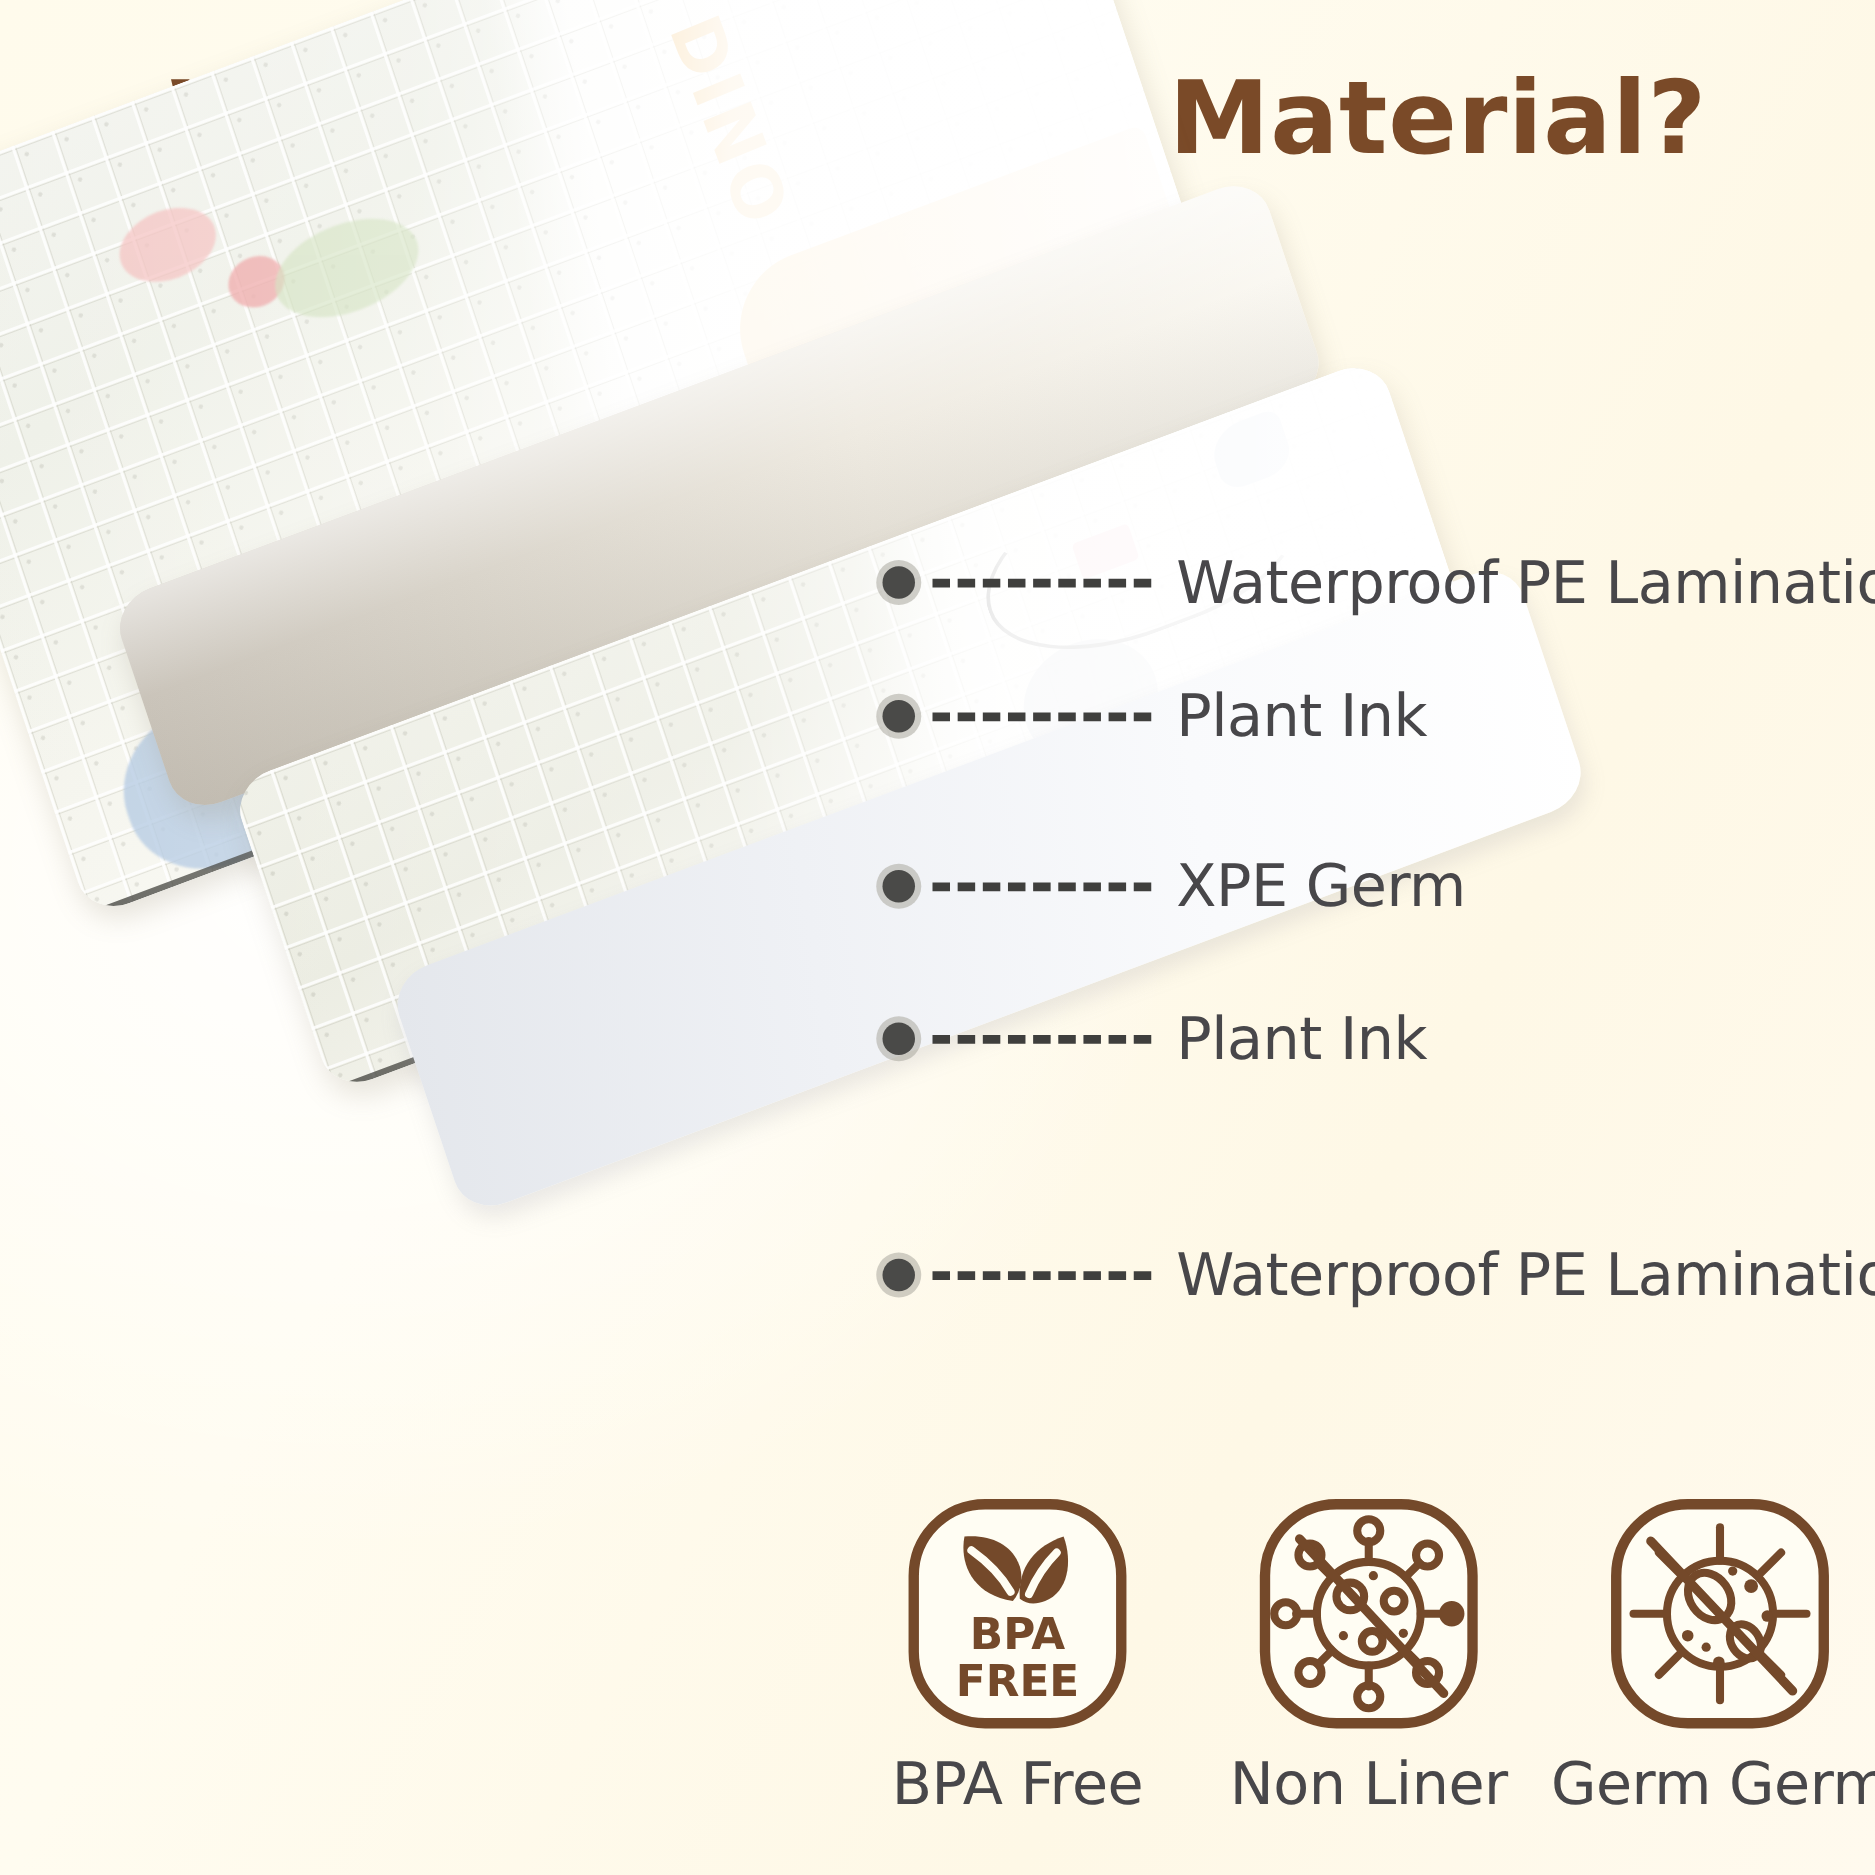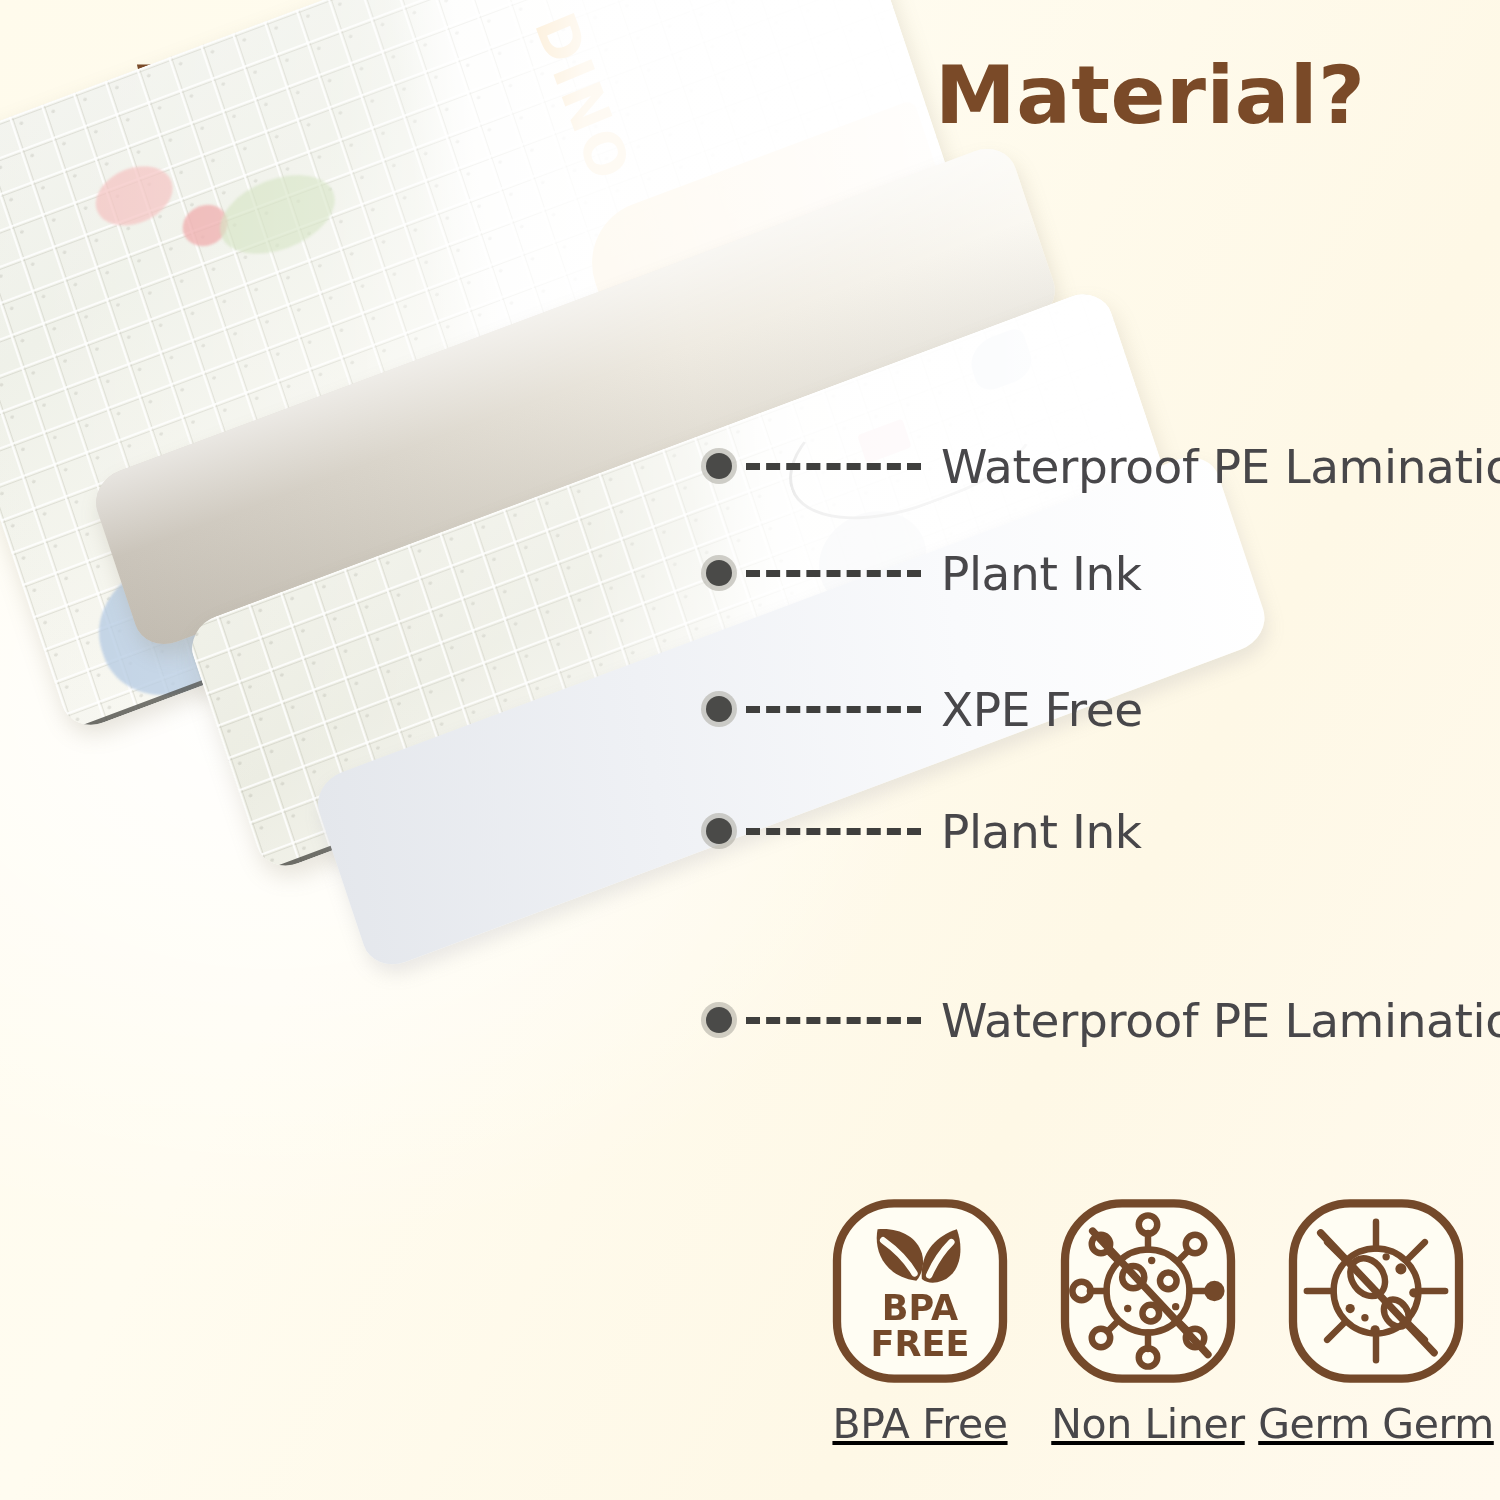--- a/index.html
+++ b/index.html
@@ -179,28 +179,28 @@
     color:#48474A;
     white-space:nowrap;
     letter-spacing:-0.4px;
   }
 
   
   .badges {
     position:absolute;
     left:700px; top:1196px;
     width:790px; height:290px;
-    display:flex; justify-content:flex-end; align-items:flex-start;text-decoration:underline;
+    display:flex; justify-content:space-between; align-items:flex-start;
   }
   .badge { width:228px; display:flex; flex-direction:column; align-items:center; }
   .badge-icon { width:186px; height:190px; }
   .badge-label {
     margin-top:14px;
     font-family:"DejaVu Sans", sans-serif;
-    font-size:41px;
+    font-size:47px;
     color:#48474A;
     white-space:nowrap;
     letter-spacing:-0.4px;
   }
 </style>
 </head>
 <body>
 
 <div class="stage">
 
@@ -259,21 +259,21 @@
 
     <div class="row" style="top:543px;">
       <span class="dot"></span>
       <span class="dash"></span>
       <span class="ctext">Plant Ink</span>
     </div>
 
     <div class="row" style="top:679px;">
       <span class="dot"></span>
       <span class="dash"></span>
-      <span class="ctext">XPE Free</span>
+      <span class="ctext">XPE Germ</span>
     </div>
 
     <div class="row" style="top:801px;">
       <span class="dot"></span>
       <span class="dash"></span>
       <span class="ctext">Plant Ink</span>
     </div>
 
     <div class="row" style="top:990px;">
       <span class="dot"></span>

